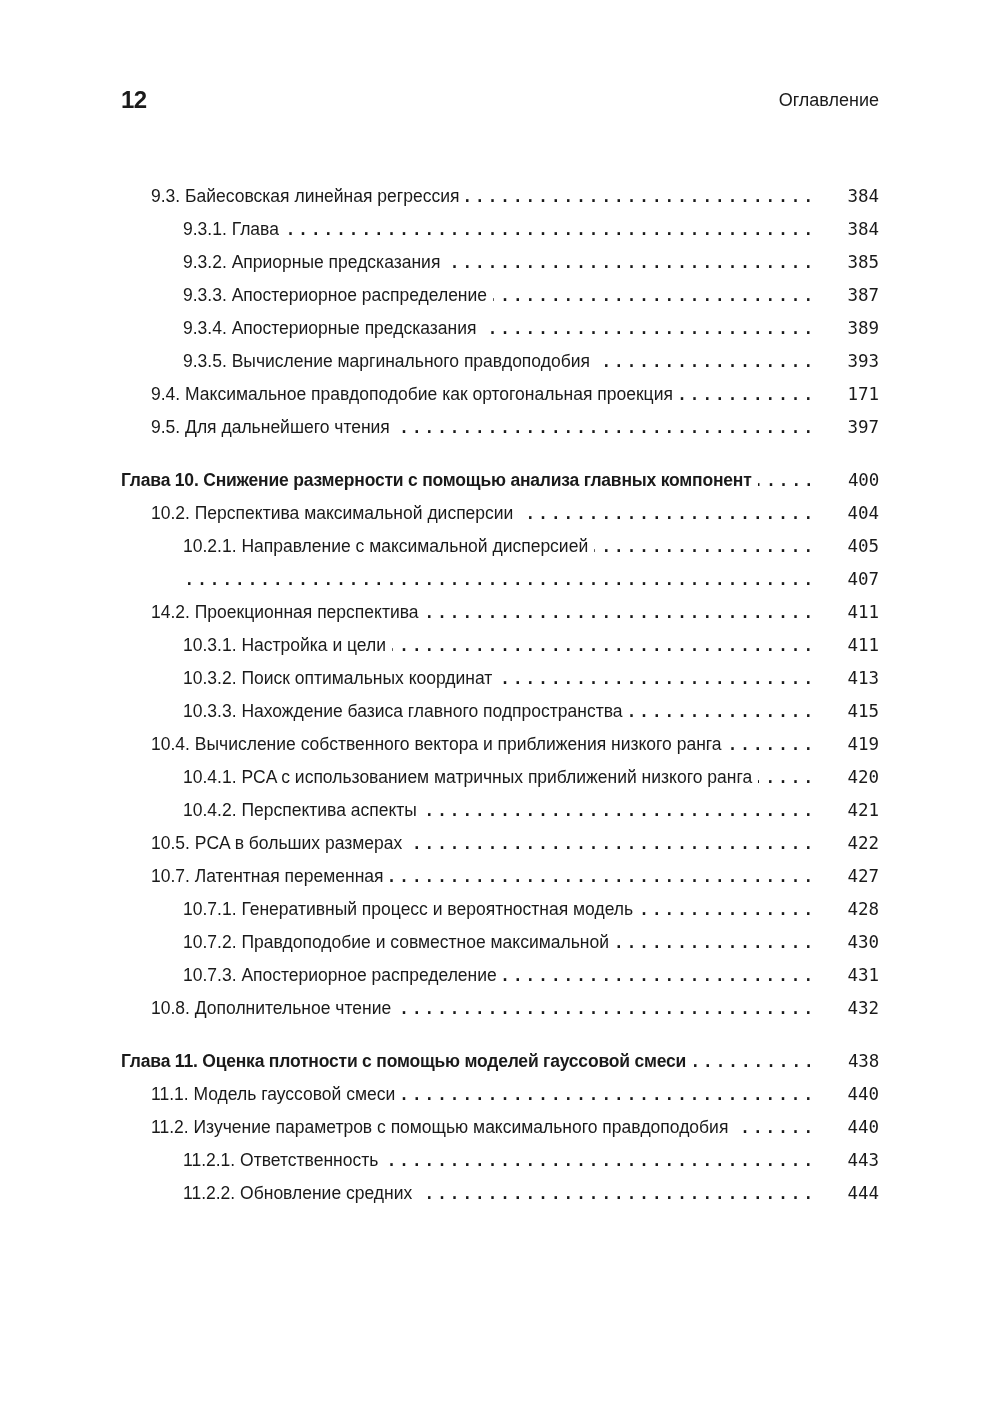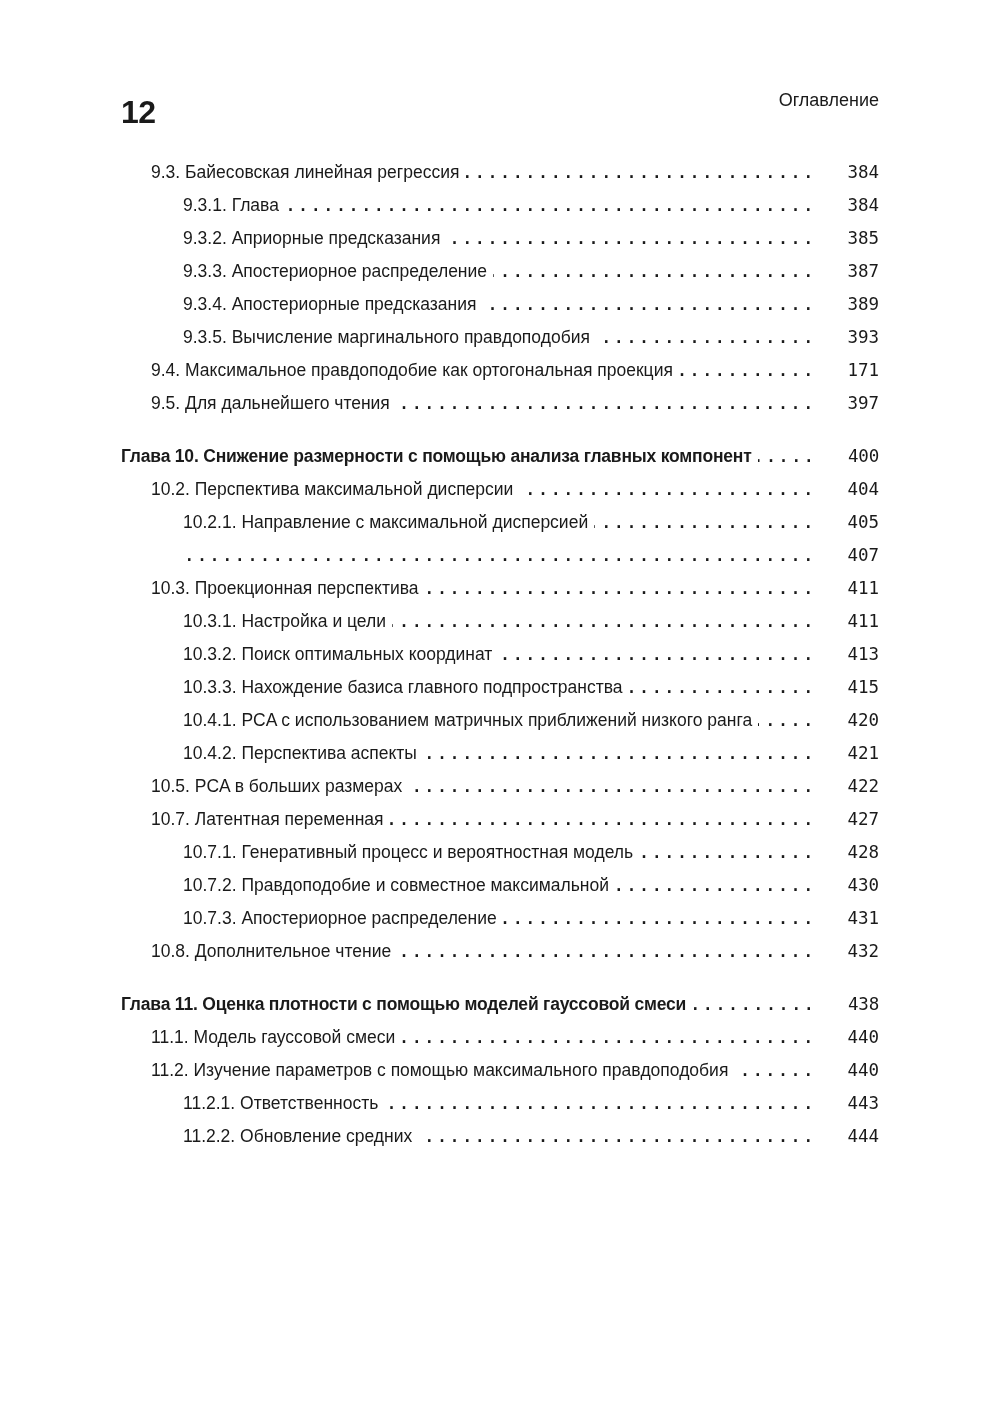--- a/index.html
+++ b/index.html
@@ -11,35 +11,35 @@
       width: 1000px;
       height: 1412px;
       position: relative;
       overflow: hidden;
       color: #1a1a1a;
       font-family: "Liberation Sans", "DejaVu Sans", sans-serif;
     }
     .page-number {
       position: absolute;
       left: 121px;
-      top: 94px;
-      font-size: 32px;
+      top: 86px;
+      font-size: 24px;
       font-weight: bold;
       letter-spacing: -0.5px;
     }
     .running-head {
       position: absolute;
       right: 121px;
       top: 90px;
       font-size: 18px;
     }
     .toc {
       position: absolute;
       left: 121px;
-      top: 156px;
+      top: 180px;
       width: 758px;
     }
     .toc-row {
       display: flex;
       align-items: baseline;
       height: 33px;
       font-size: 17.5px;
       line-height: 33px;
       white-space: nowrap;
     }
@@ -152,21 +152,21 @@
     <span class="toc-leader"></span>
     <span class="toc-page">405</span>
   </div>
 
   <div class="toc-row level-2">
     <span class="toc-leader"></span>
     <span class="toc-page">407</span>
   </div>
 
   <div class="toc-row level-1">
-    <span class="toc-title">10.3. Проекционная перспектива</span>
+    <span class="toc-title">14.2. Проекционная перспектива</span>
     <span class="toc-leader"></span>
     <span class="toc-page">411</span>
   </div>
 
   <div class="toc-row level-2">
     <span class="toc-title">10.3.1. Настройка и цели</span>
     <span class="toc-leader"></span>
     <span class="toc-page">411</span>
   </div>
 
@@ -175,20 +175,25 @@
     <span class="toc-leader"></span>
     <span class="toc-page">413</span>
   </div>
 
   <div class="toc-row level-2">
     <span class="toc-title">10.3.3. Нахождение базиса главного подпространства</span>
     <span class="toc-leader"></span>
     <span class="toc-page">415</span>
   </div>
 
+  <div class="toc-row level-1">
+    <span class="toc-title">10.4. Вычисление собственного вектора и приближения низкого ранга</span>
+    <span class="toc-leader"></span>
+    <span class="toc-page">419</span>
+  </div>
 
   <div class="toc-row level-2">
     <span class="toc-title">10.4.1. PCA с использованием матричных приближений низкого ранга</span>
     <span class="toc-leader"></span>
     <span class="toc-page">420</span>
   </div>
 
   <div class="toc-row level-2">
     <span class="toc-title">10.4.2. Перспектива аспекты</span>
     <span class="toc-leader"></span>

